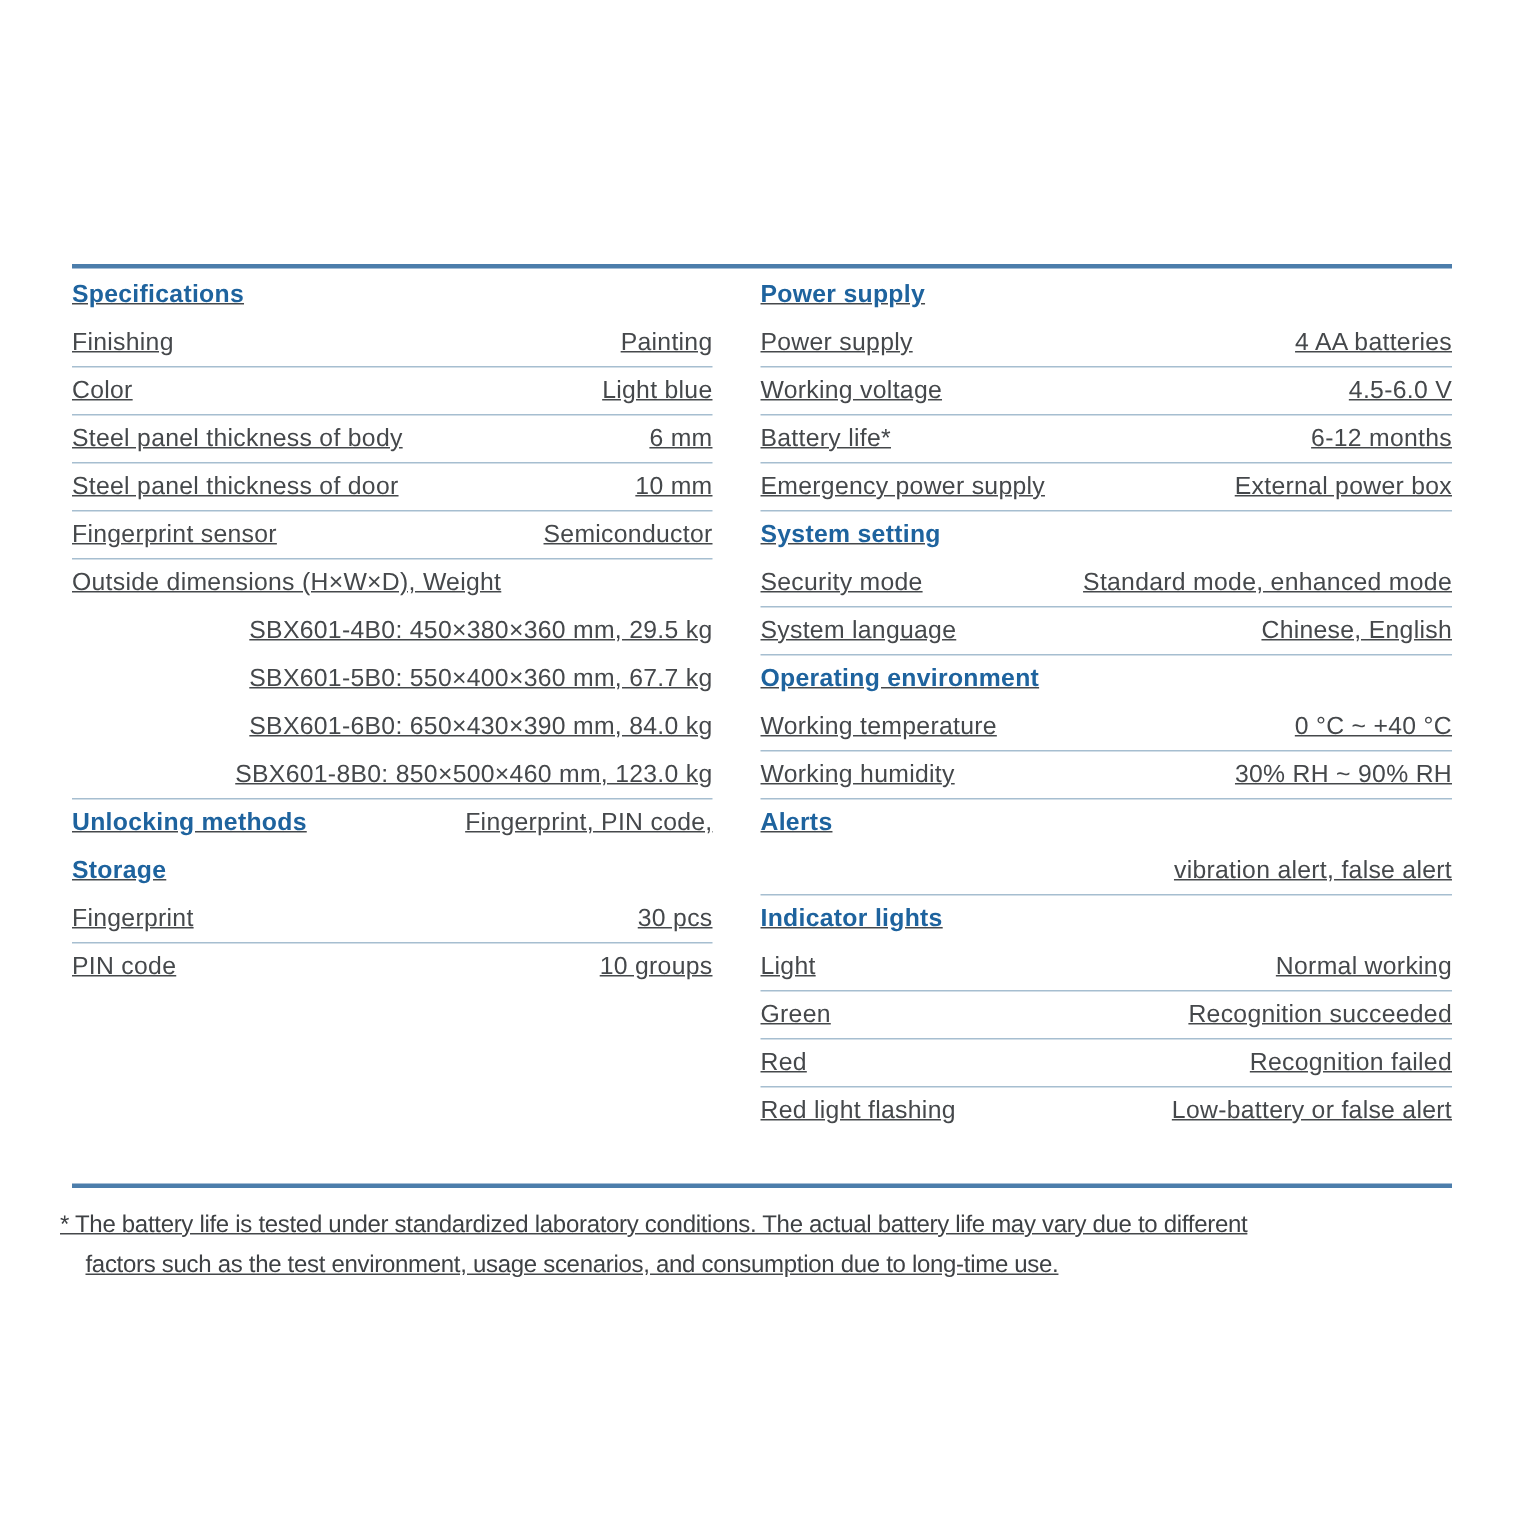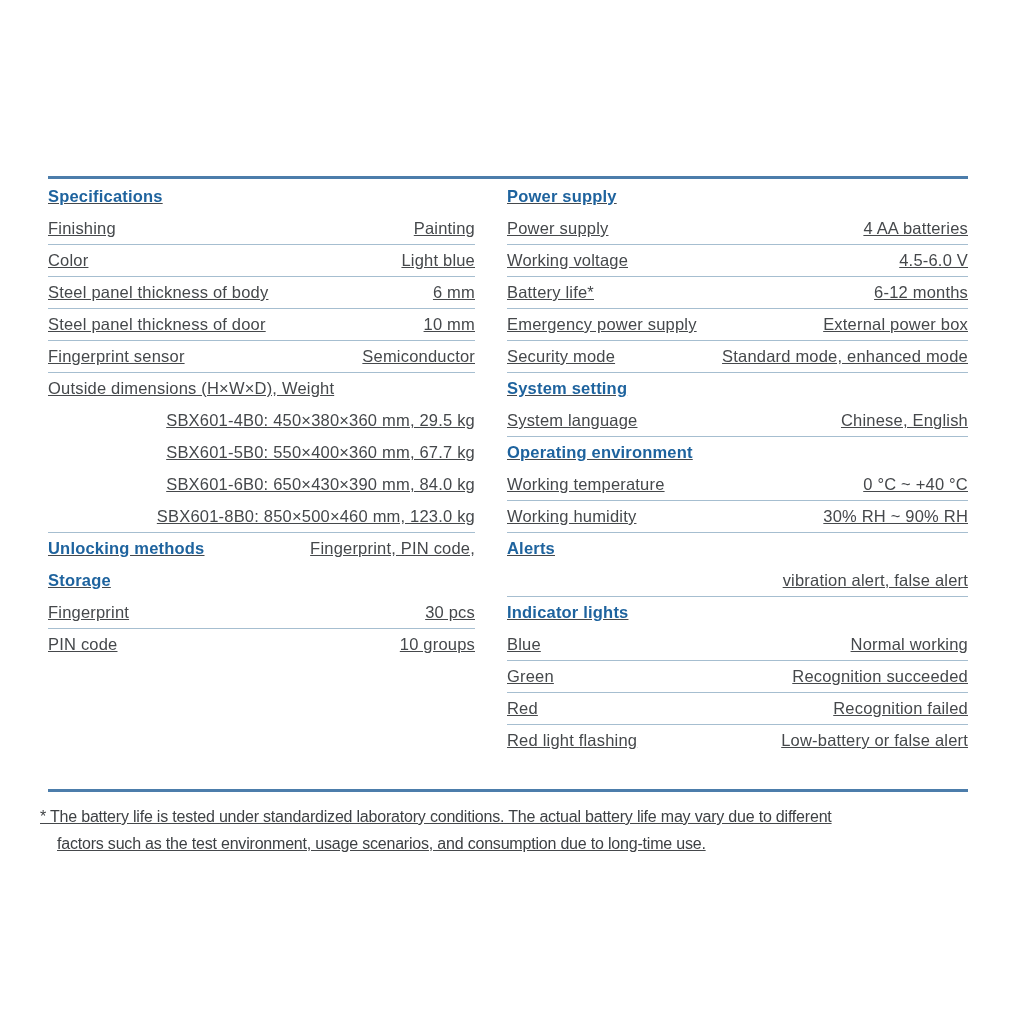--- a/index.html
+++ b/index.html
@@ -130,26 +130,26 @@
           <span class="val">4.5-6.0 V</span>
         </div>
         <div class="blk row bb">
           <span class="lbl">Battery life*</span>
           <span class="val">6-12 months</span>
         </div>
         <div class="blk row bb">
           <span class="lbl">Emergency power supply</span>
           <span class="val">External power box</span>
         </div>
+        <div class="blk header">
+          <span class="sec-title">System setting</span>
+        </div>
         <div class="blk row bb">
           <span class="lbl">Security mode</span>
           <span class="val">Standard mode, enhanced mode</span>
-        </div>
-        <div class="blk header">
-          <span class="sec-title">System setting</span>
         </div>
         <div class="blk row bb">
           <span class="lbl">System language</span>
           <span class="val">Chinese, English</span>
         </div>
         <div class="blk header">
           <span class="sec-title">Operating environment</span>
         </div>
         <div class="blk row bb">
           <span class="lbl">Working temperature</span>
@@ -162,21 +162,21 @@
         <div class="blk headrow">
           <span class="sec-title">Alerts</span>
         </div>
         <div class="blk vline bb">
           <span class="val">vibration alert, false alert</span>
         </div>
         <div class="blk header">
           <span class="sec-title">Indicator lights</span>
         </div>
         <div class="blk row bb">
-          <span class="lbl">Blue</span>
+          <span class="lbl">Light</span>
           <span class="val">Normal working</span>
         </div>
         <div class="blk row bb">
           <span class="lbl">Green</span>
           <span class="val">Recognition succeeded</span>
         </div>
         <div class="blk row bb">
           <span class="lbl">Red</span>
           <span class="val">Recognition failed</span>
         </div>

